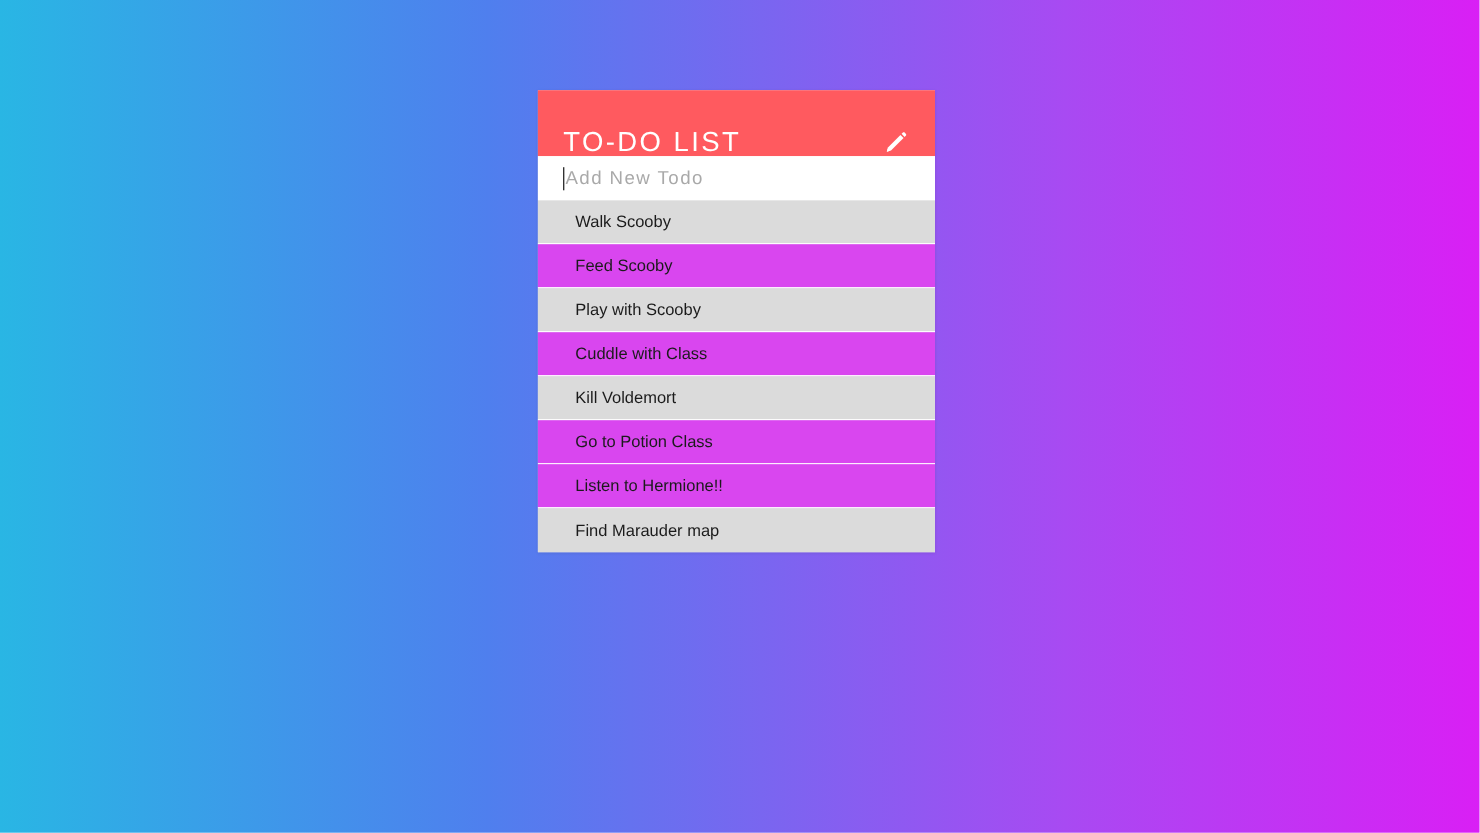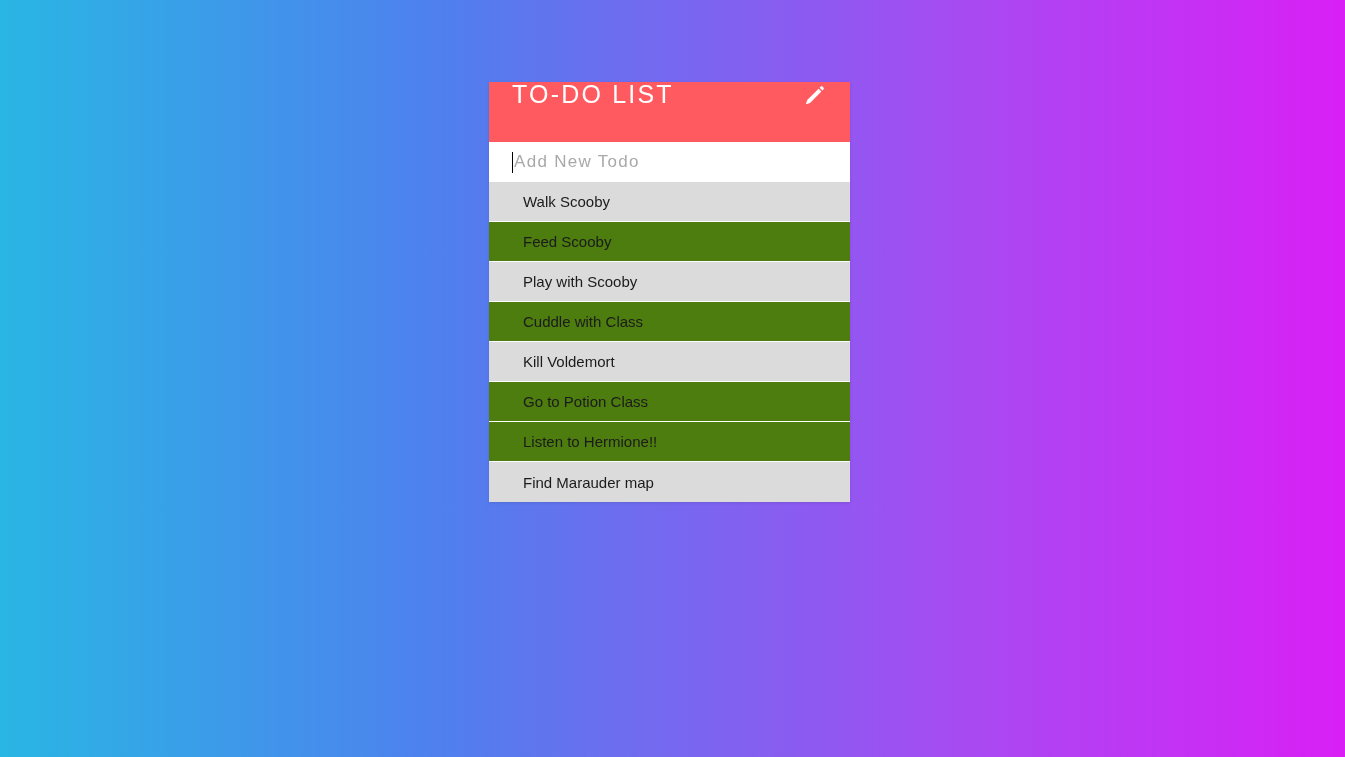--- a/index.html
+++ b/index.html
@@ -28,21 +28,21 @@
     width: 361px;
     background: #ffffff;
     box-shadow: 0 1px 3px rgba(0,0,0,0.10);
   }
 
   
   .card-header {
     background: #ff5a5f;
     height: 60px;
     display: flex;
-    align-items: flex-start;
+    align-items: flex-end;
     justify-content: space-between;
     padding: 0 22px 0 23px;
     box-sizing: border-box;
   }
   .card-title {
     color: #ffffff;
     font-size: 25px;
     font-weight: 400;
     letter-spacing: 2.2px;
     line-height: 1;
@@ -104,21 +104,21 @@
     display: flex;
     align-items: center;
     padding-left: 34px;
     box-sizing: border-box;
     font-size: 15px;
     color: #1b1b1b;
     border-bottom: 1px solid #ffffff;
     cursor: pointer;
   }
   .todo-item.odd  { background: #dbdbdb; }
-  .todo-item.even { background: #4d7c0f; }
+  .todo-item.even { background: #d946ef; }
   .todo-item:last-child { border-bottom: none; }
 </style>
 </head>
 <body>
 
 <div id="app-root">
 
   <div id="todo-card">
 
     <div class="card-header">

